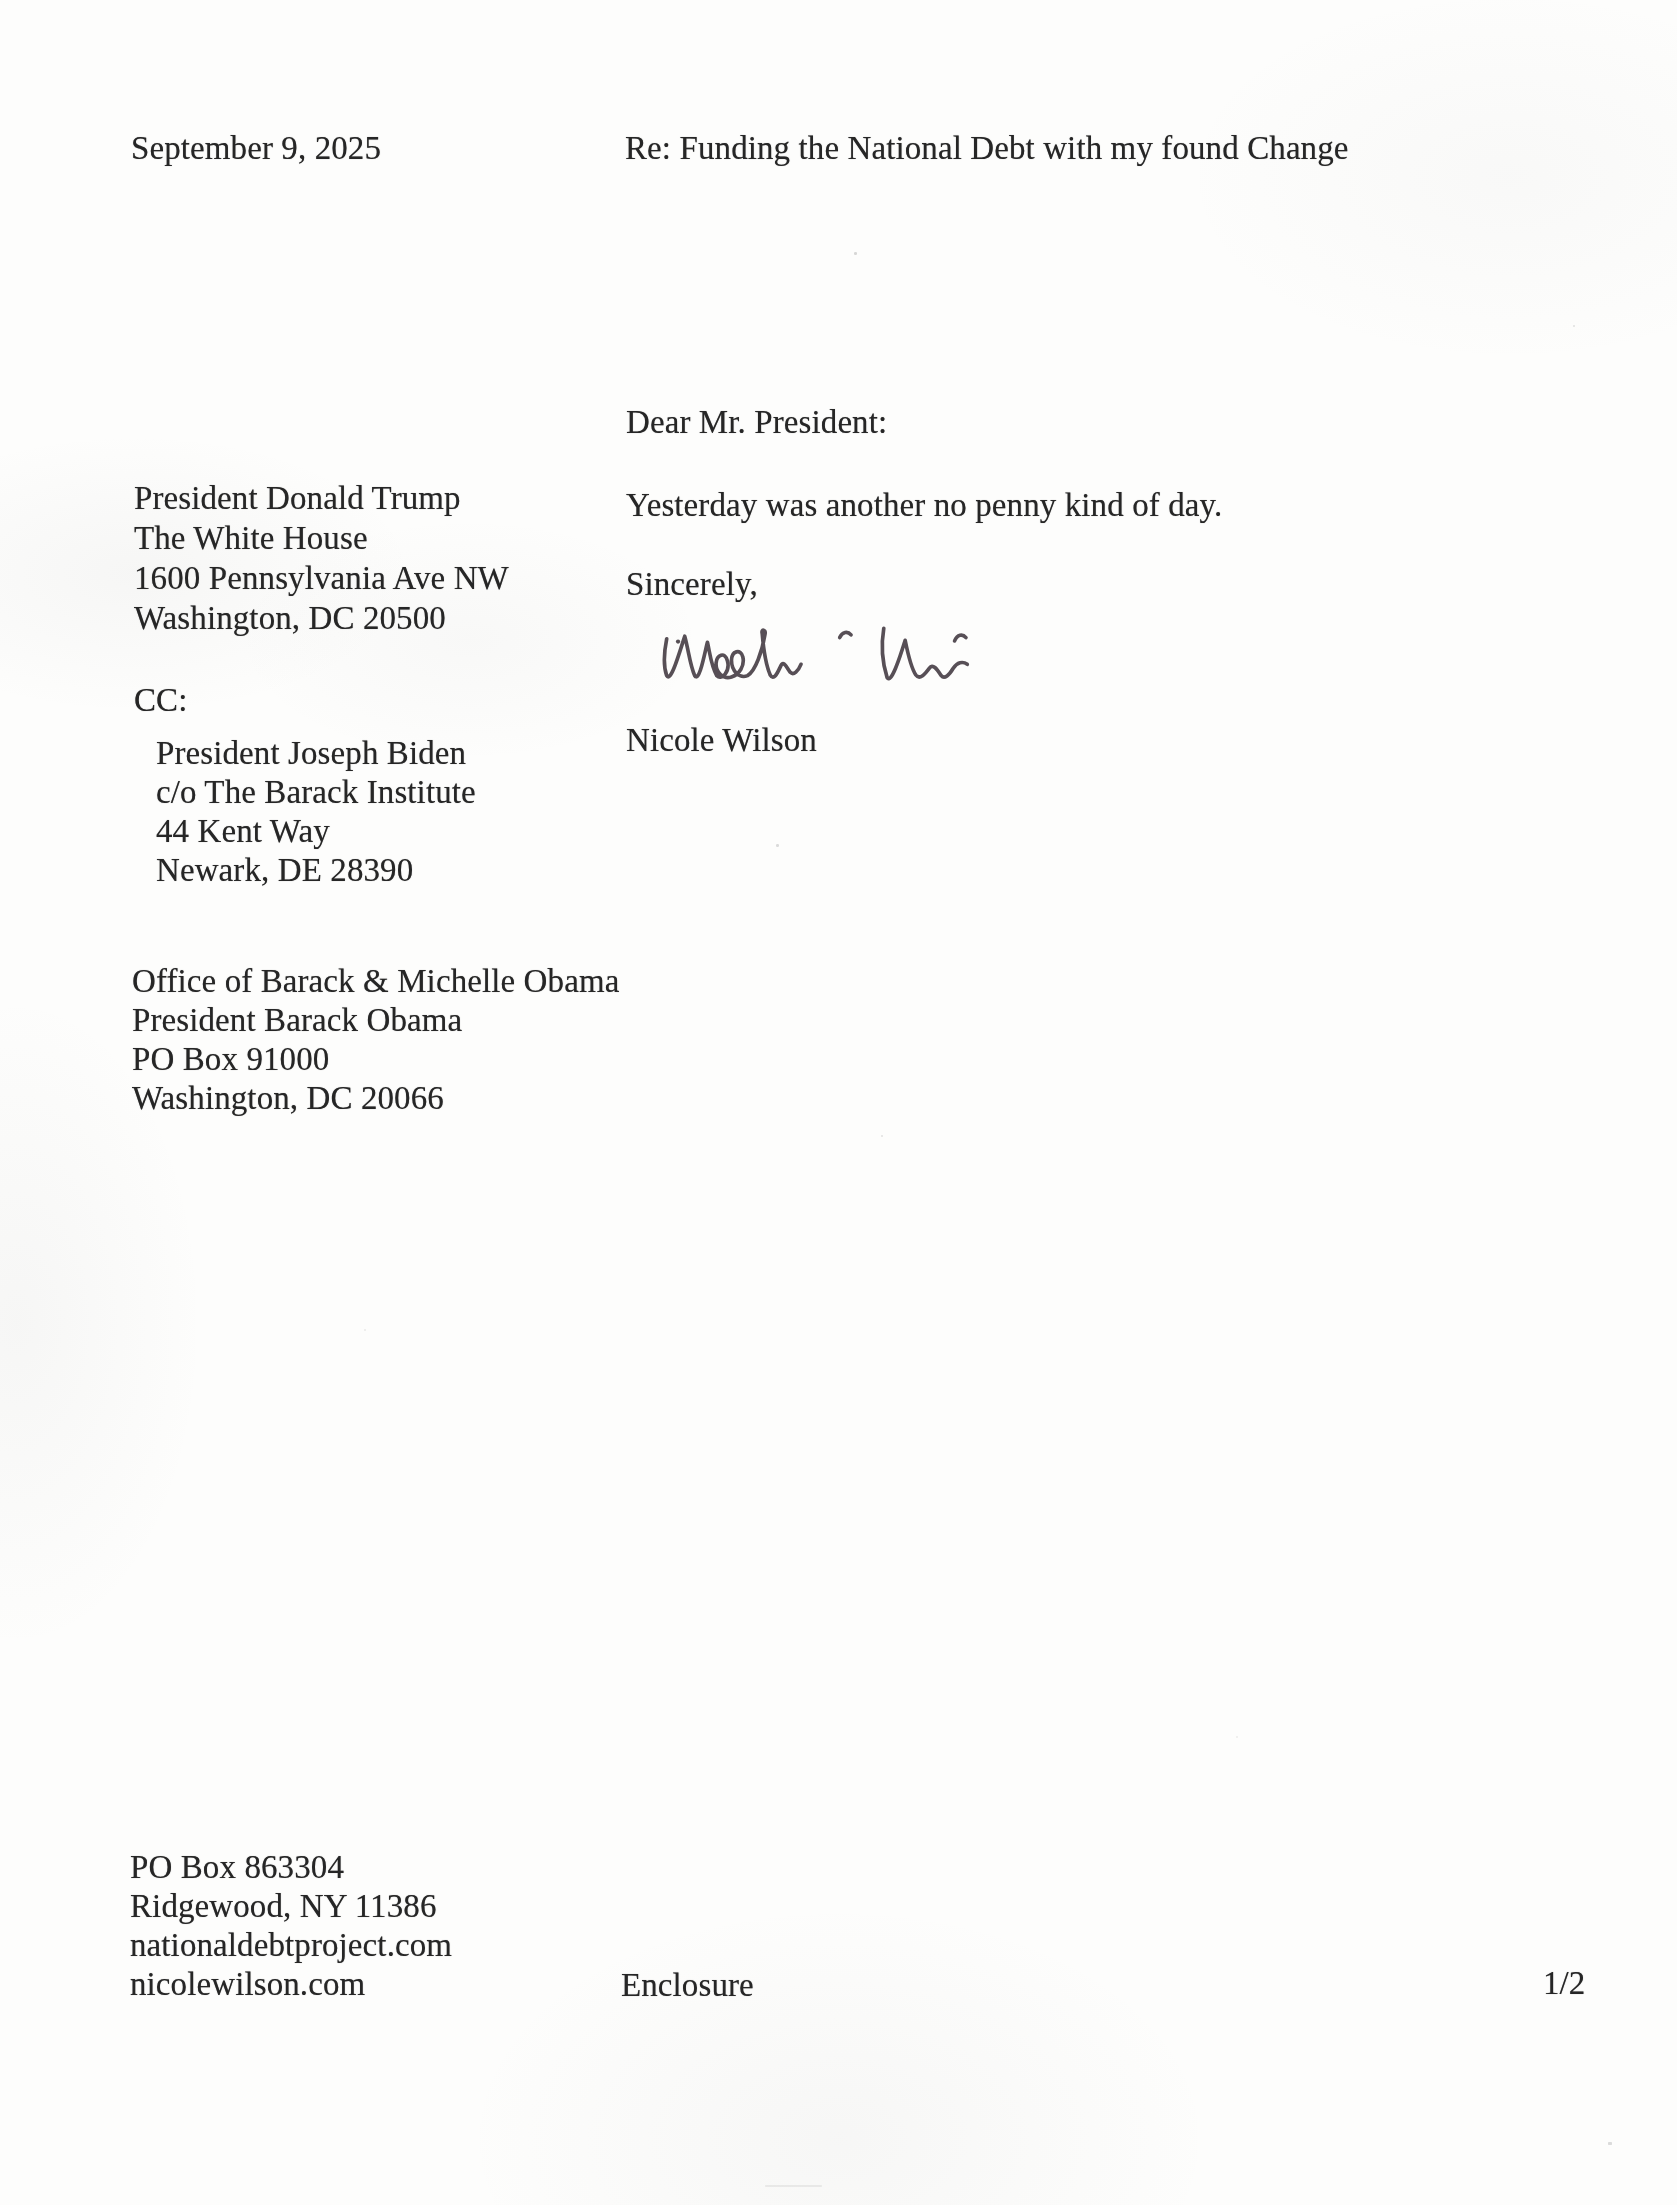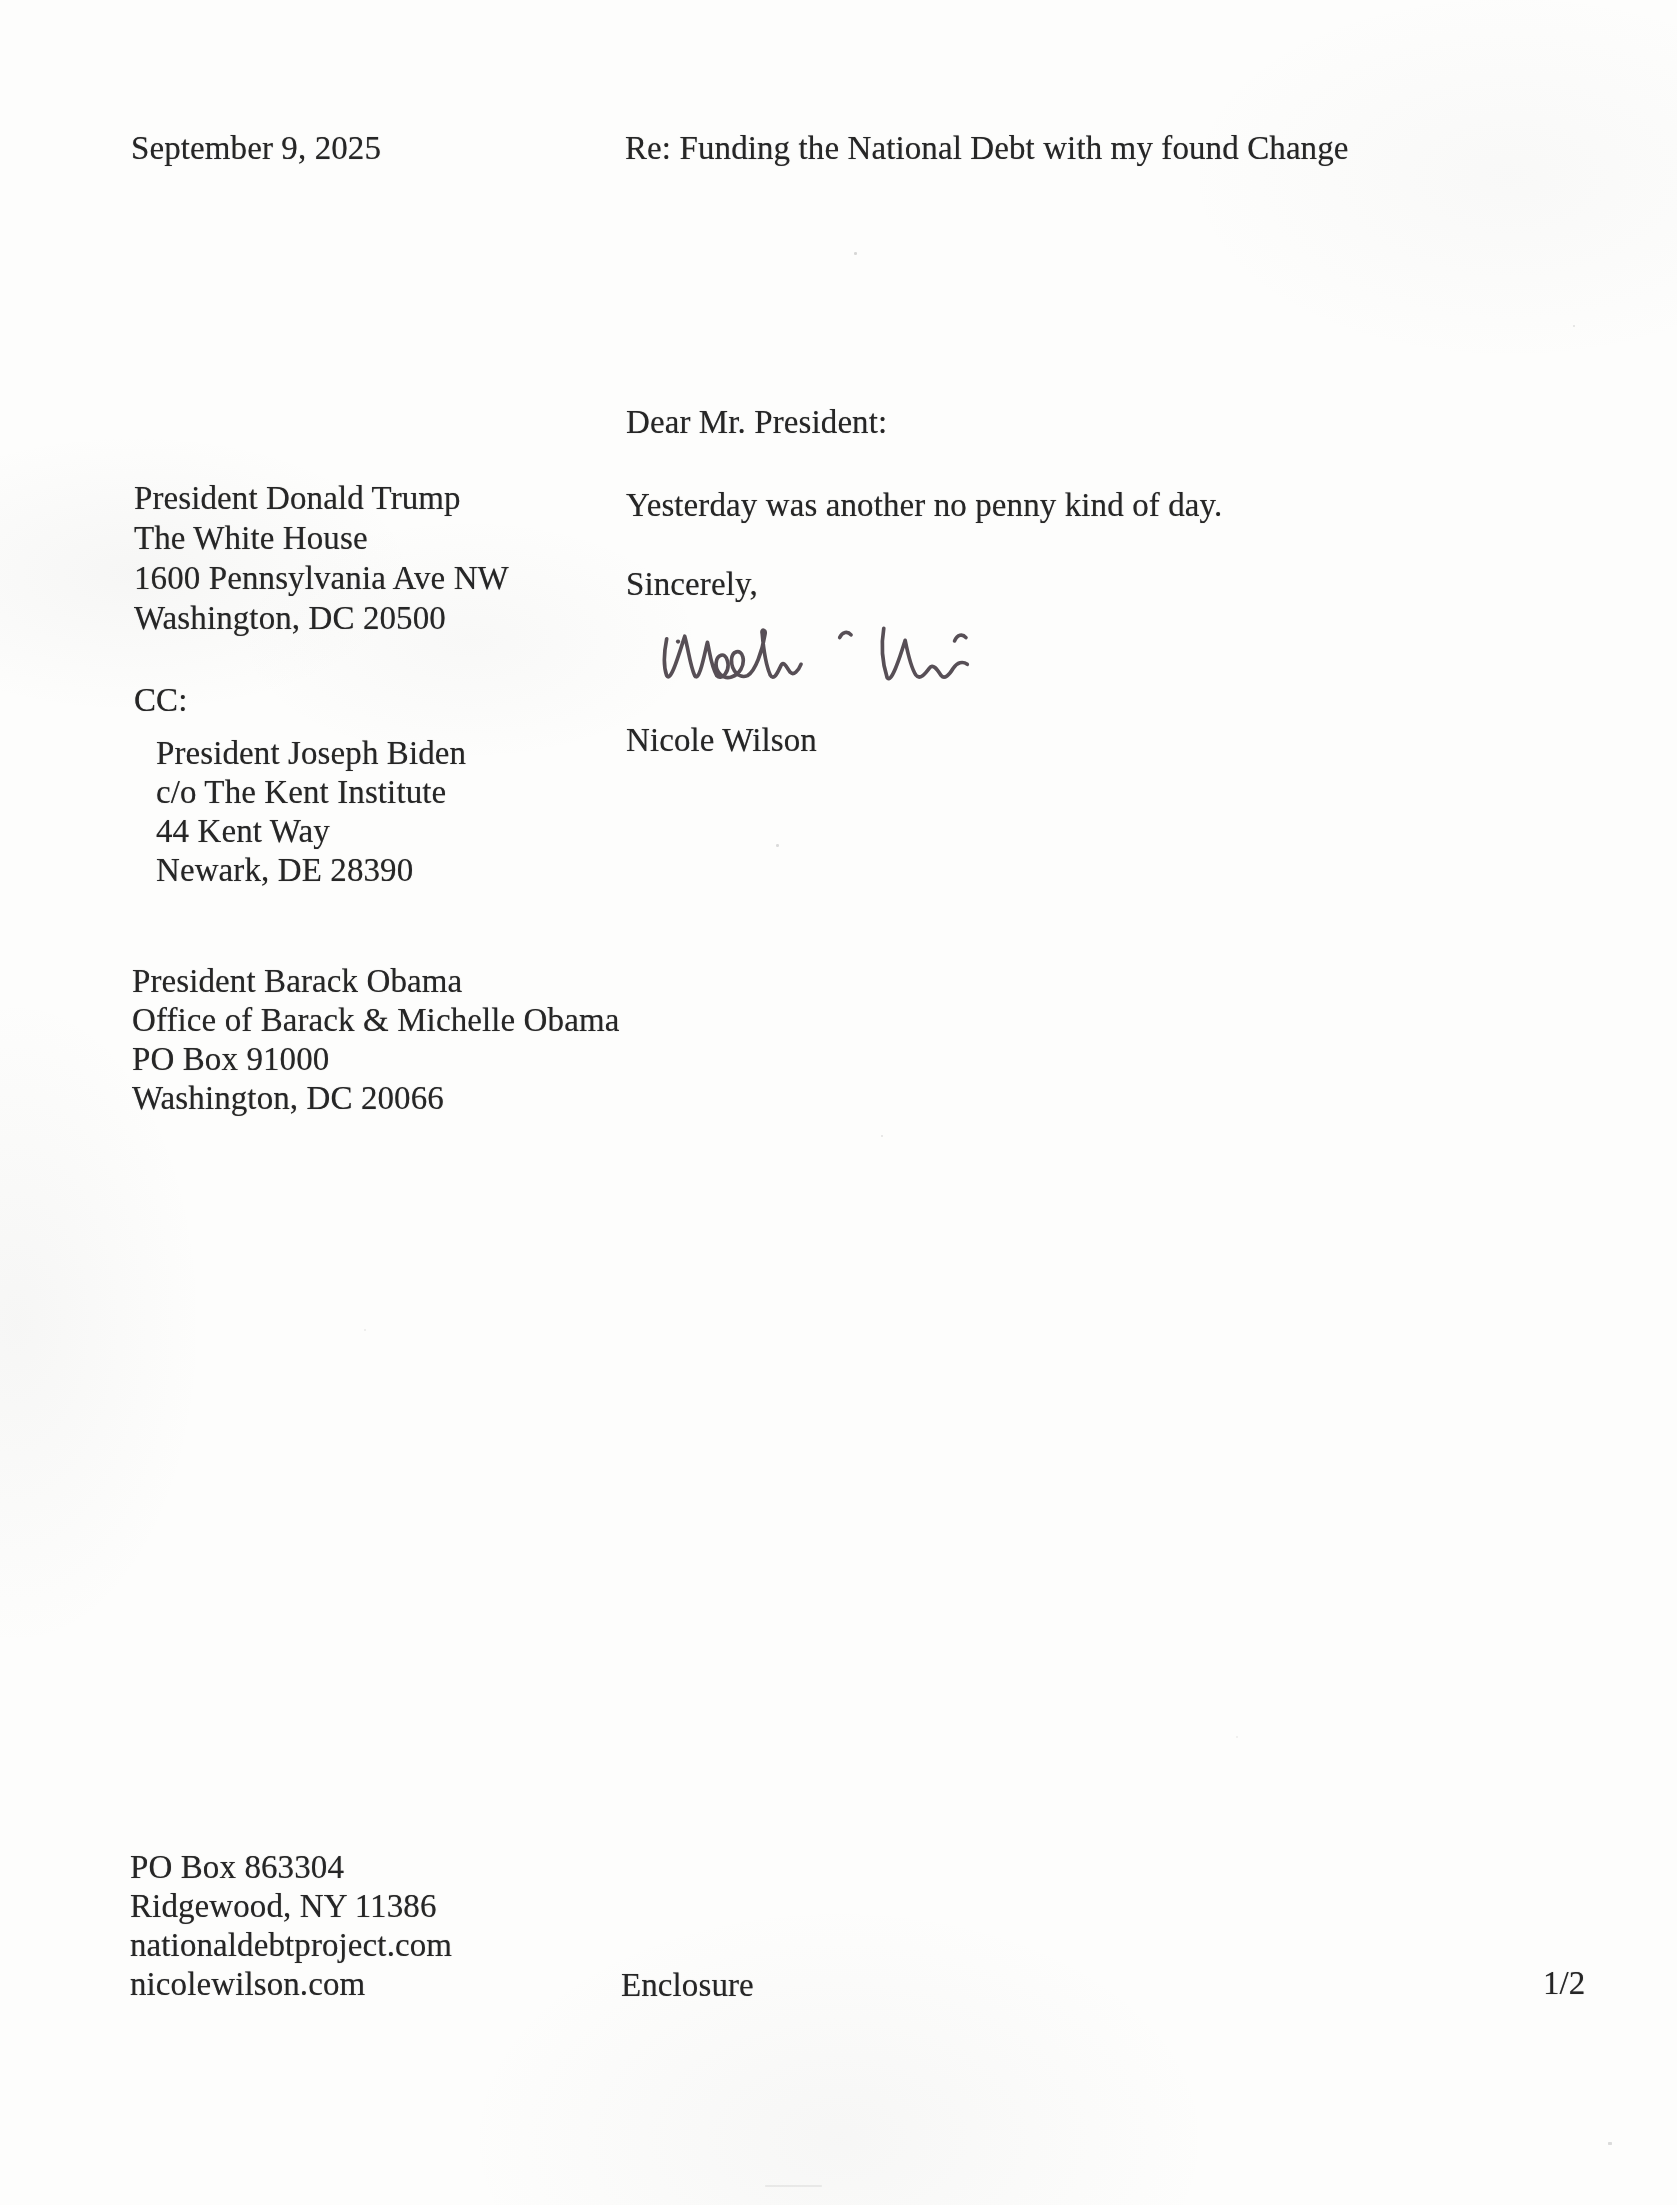--- a/index.html
+++ b/index.html
@@ -67,28 +67,28 @@
     <div>President Donald Trump</div>
     <div>The White House</div>
     <div>1600 Pennsylvania Ave NW</div>
     <div>Washington, DC 20500</div>
   </div>
 
   <div class="txt" style="left:134px; top:681px;">CC:</div>
 
   <div class="txt block" style="left:132px; top:734px; line-height:39px;margin-left:24px;">
     <div>President Joseph Biden</div>
-    <div>c/o The Kent Institute</div>
+    <div>c/o The Barack Institute</div>
     <div>44 Kent Way</div>
     <div>Newark, DE 28390</div>
   </div>
 
   <div class="txt block" style="left:132px; top:962px; line-height:39px;">
+    <div>Office of Barack &amp; Michelle Obama</div>
     <div>President Barack Obama</div>
-    <div>Office of Barack &amp; Michelle Obama</div>
     <div>PO Box 91000</div>
     <div>Washington, DC 20066</div>
   </div>
 
   <div class="txt" style="left:626px; top:403px;">Dear Mr. President:</div>
 
   <div class="txt" style="left:626px; top:486px;text-align:center;">Yesterday was another no penny kind of day.</div>
 
   <div class="txt" style="left:626px; top:565px;">Sincerely,</div>
 

